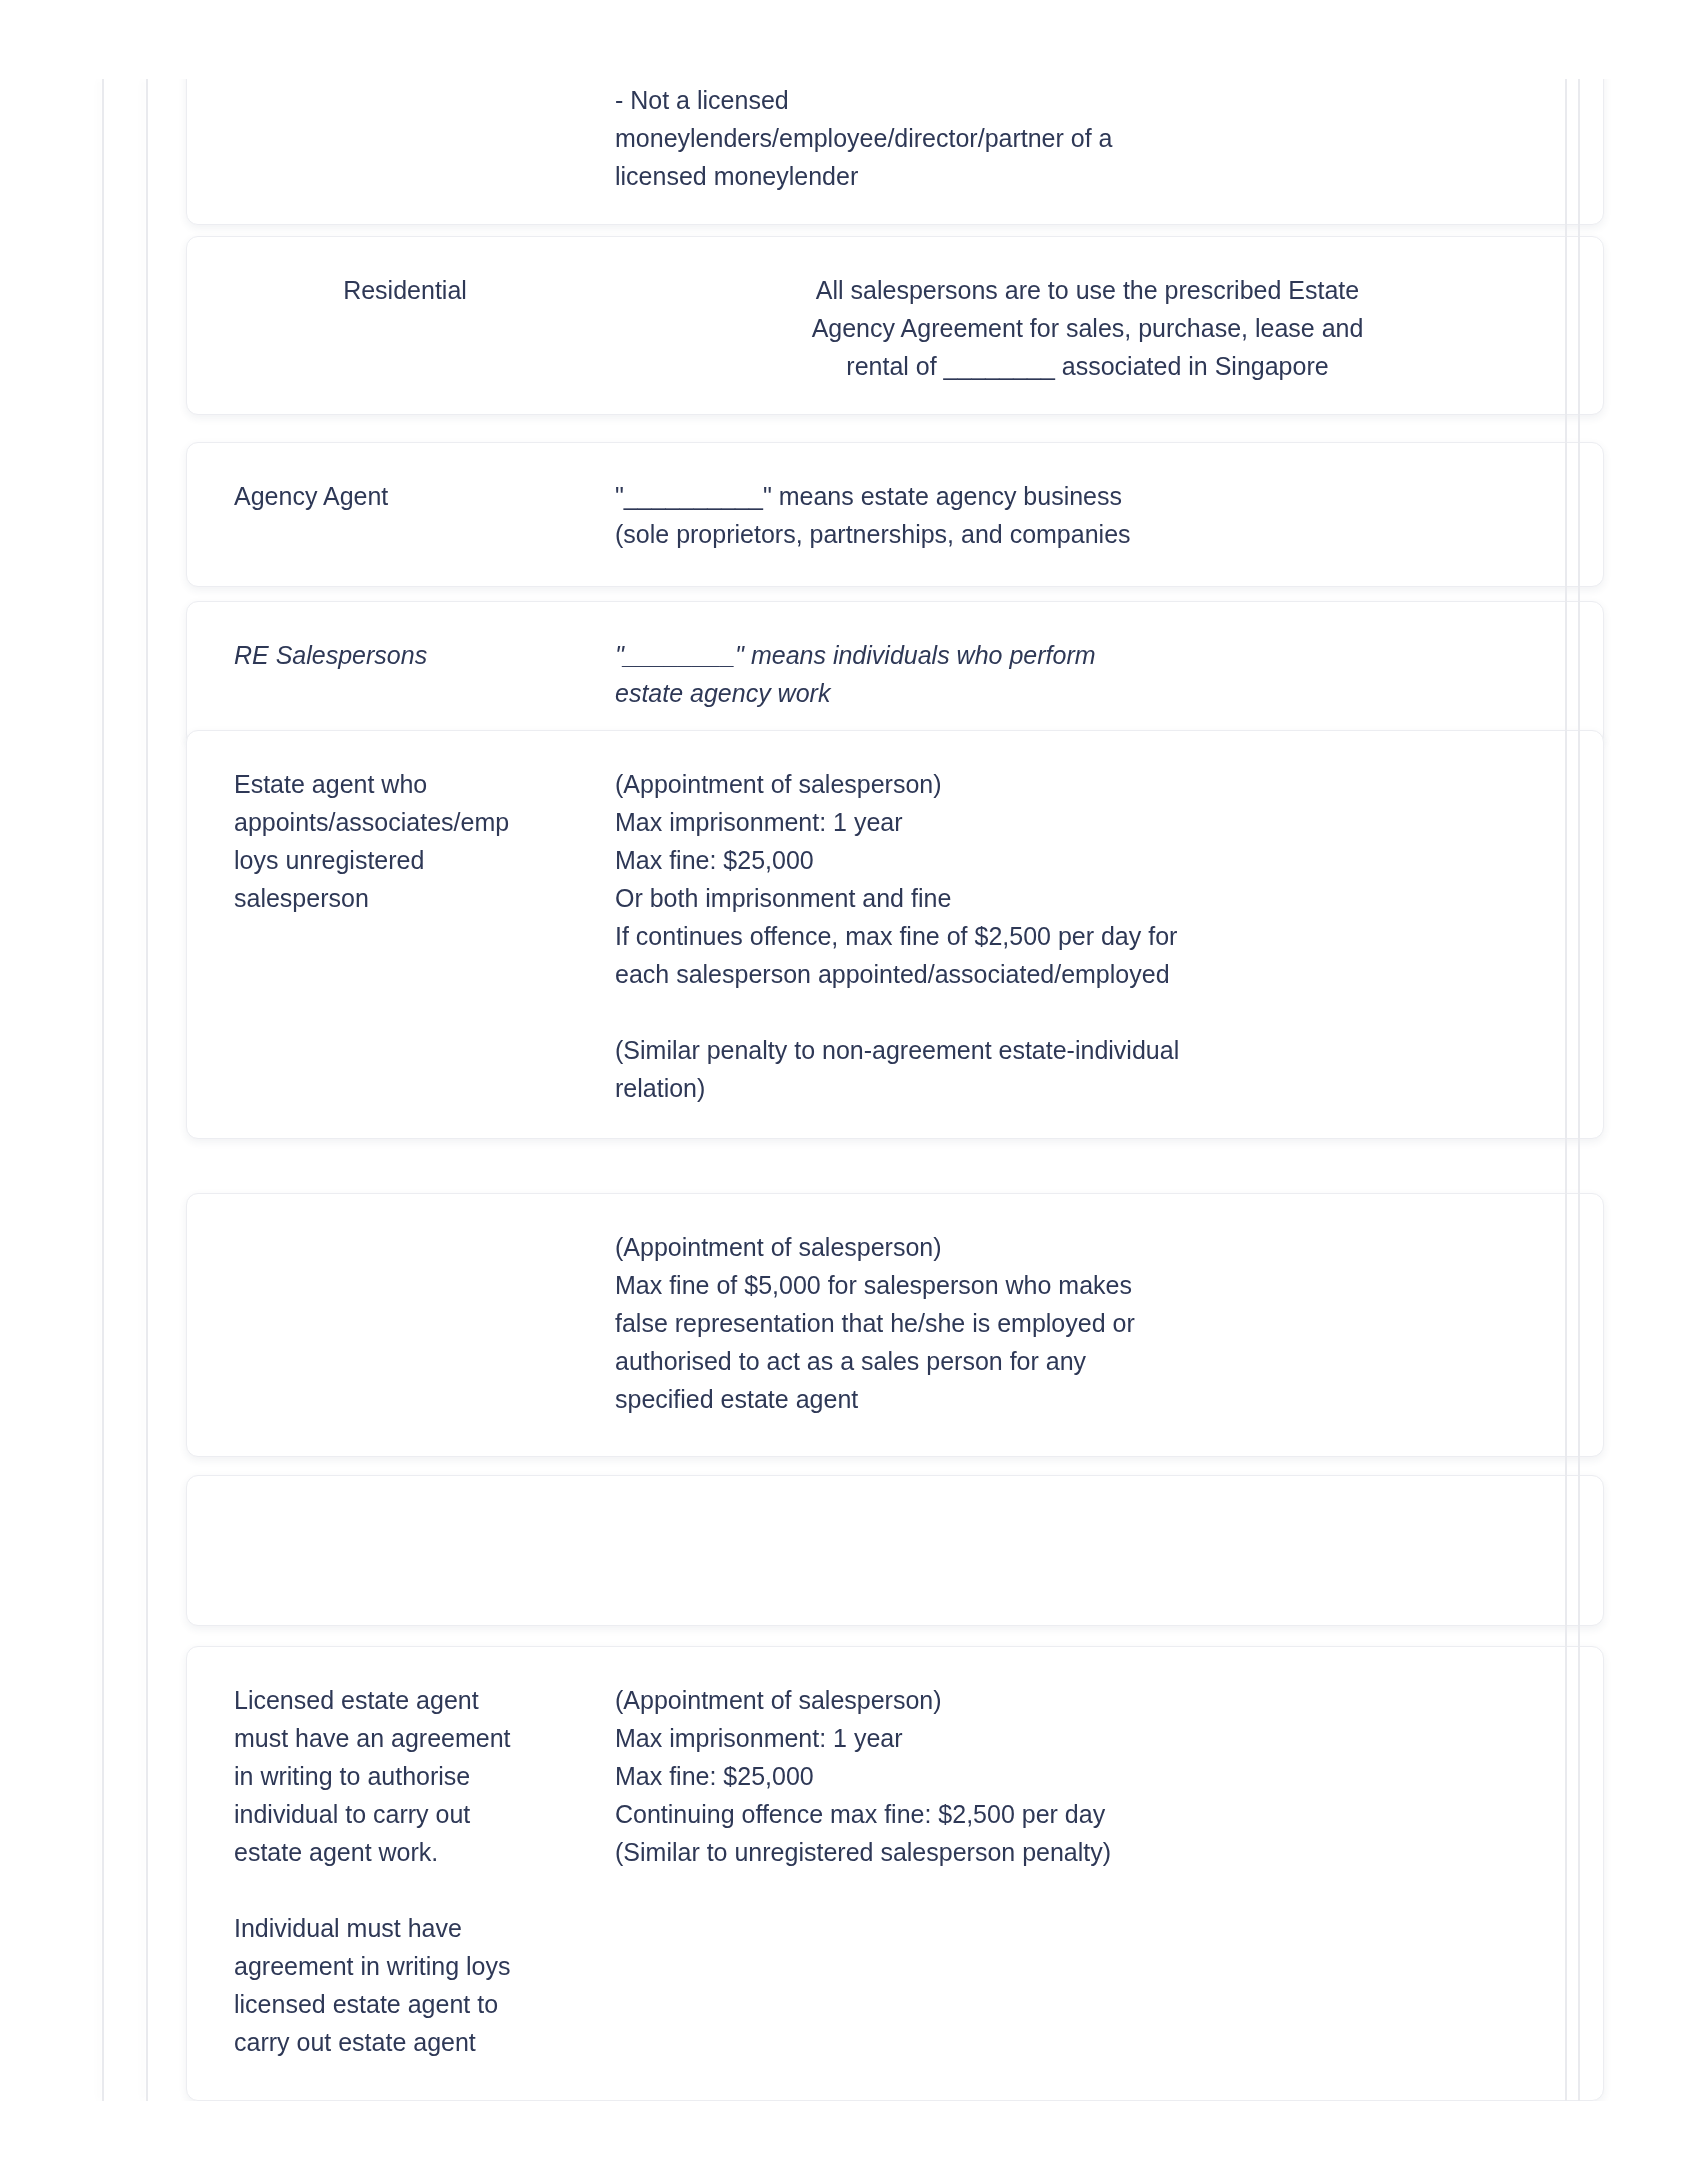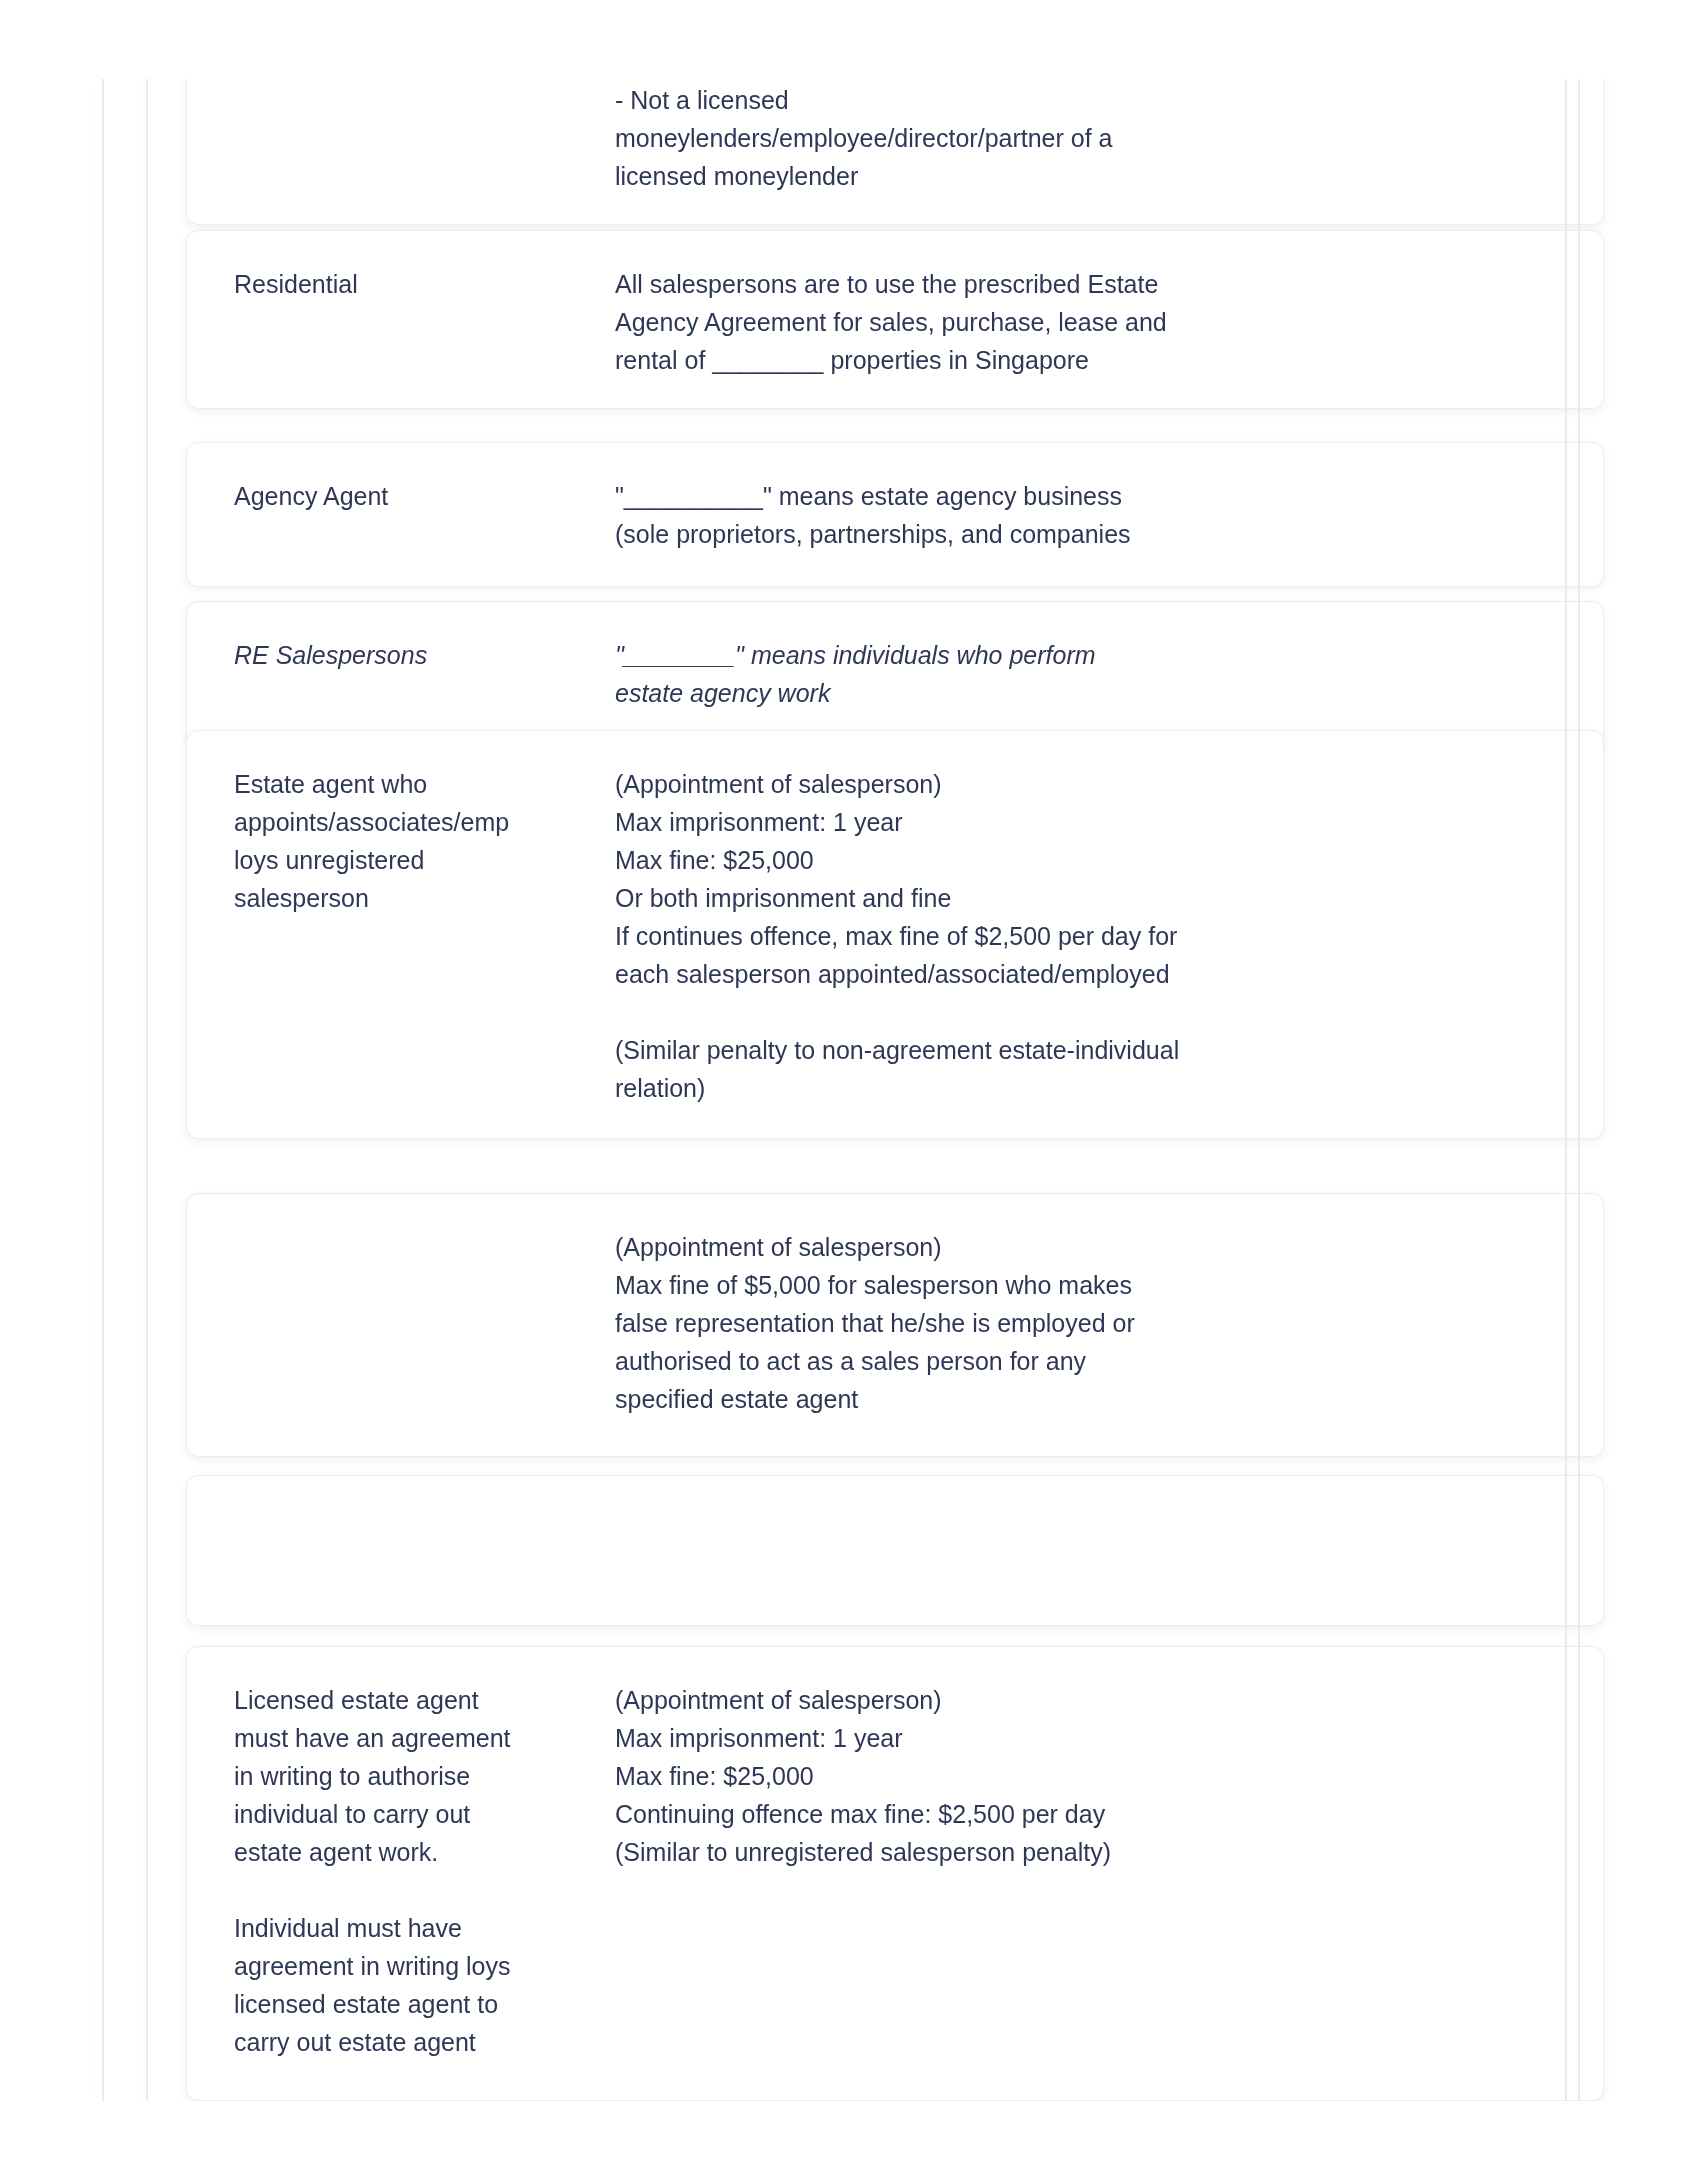--- a/index.html
+++ b/index.html
@@ -43,21 +43,21 @@
     top:34px;
     font-size:25px;
     line-height:38px;
     white-space:pre-line;
     color:#2e3856;
   }
   .term-col{left:47px;width:342px;}
   .def-col{left:428px;width:945px;}
   
   .c1{top:-33px;height:179px;}
-  .c2{top:151px;height:179px;}
+  .c2{top:157px;height:179px;text-align:center;}
   .c3{top:363px;height:145px;}
   .c4{top:522px;height:145px;font-style:italic;}
   .c5{top:651px;height:409px;}
   .c6{top:1114px;height:264px;}
   .c7{top:1396px;height:151px;}
   .c8{top:1567px;height:455px;}
 </style>
 </head>
 <body>
 
@@ -73,21 +73,21 @@
       <div class="term-col"></div>
       <div class="def-col">- Not a licensed
 moneylenders/employee/director/partner of a
 licensed moneylender</div>
     </div>
 
     <div class="card c2">
       <div class="term-col">Residential</div>
       <div class="def-col">All salespersons are to use the prescribed Estate
 Agency Agreement for sales, purchase, lease and
-rental of ________ properties in Singapore</div>
+rental of ________ associated in Singapore</div>
     </div>
 
     <div class="card c3">
       <div class="term-col">Agency Agent</div>
       <div class="def-col">"__________" means estate agency business
 (sole proprietors, partnerships, and companies</div>
     </div>
 
     <div class="card c4">
       <div class="term-col">RE Salespersons</div>

